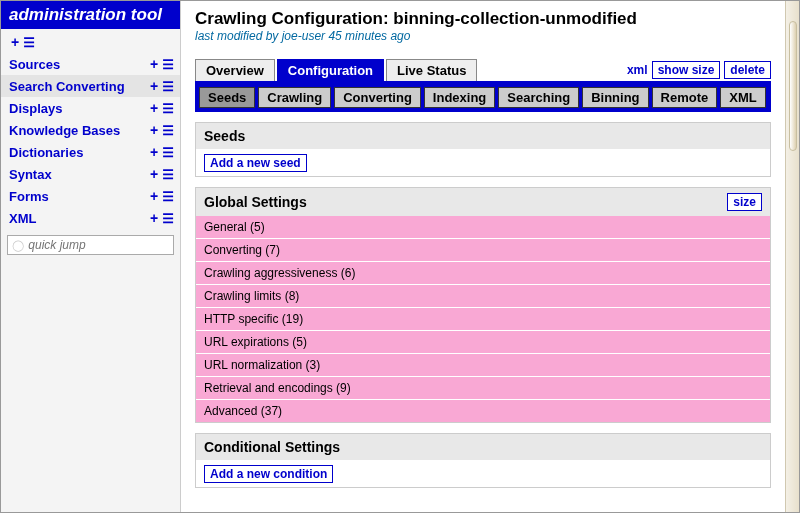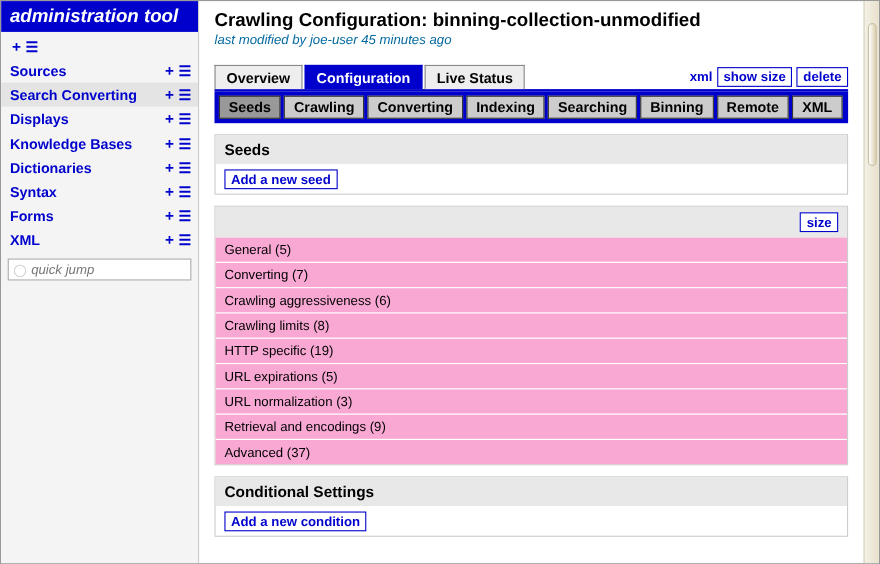--- a/index.html
+++ b/index.html
@@ -317,20 +317,21 @@
     <div class="section-header">
       <span>Seeds</span>
     </div>
     <div class="section-body">
       <span class="box-btn">Add a new seed</span>
     </div>
   </div>
 
   <div class="section">
     <div class="section-header">
+      <span>Global Settings</span>
       <span class="box-btn edit-btn">size</span>
     </div>
     <div id="global-rows">
           <div class="setting-row">General (5)</div>
           <div class="setting-row">Converting (7)</div>
           <div class="setting-row">Crawling aggressiveness (6)</div>
           <div class="setting-row">Crawling limits (8)</div>
           <div class="setting-row">HTTP specific (19)</div>
           <div class="setting-row">URL expirations (5)</div>
           <div class="setting-row">URL normalization (3)</div>

